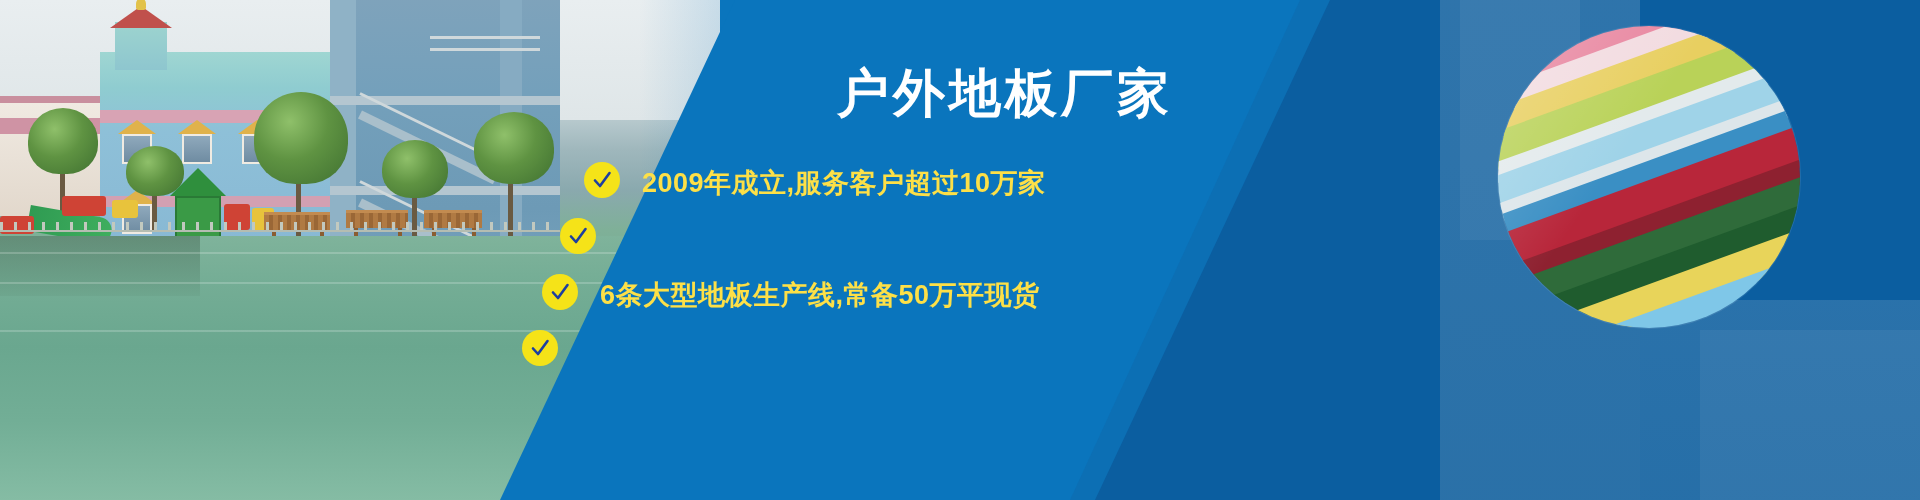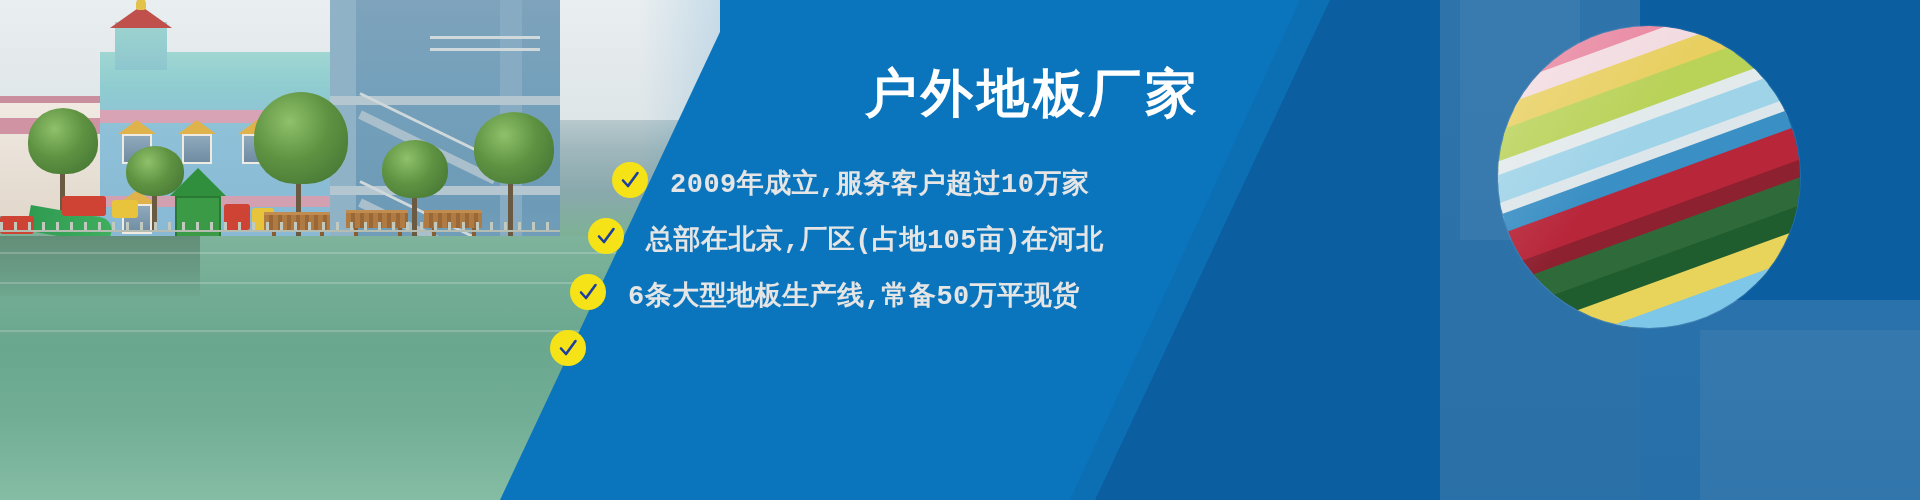--- a/index.html
+++ b/index.html
@@ -171,21 +171,21 @@
     opacity:.55;
   }
 
   
   .tex {
     position:absolute; background:rgba(255,255,255,.055);
   }
 
   
   .content {
-    position:absolute; left:700px; top:0; width:740px; height:416px;
+    position:absolute; left:672px; top:0; width:740px; height:416px;
     z-index:6;
   }
   .title {
     position:absolute; left:165px; top:67px;
     font-size:52px; line-height:1;
     font-weight:bold; color:#ffffff;
     letter-spacing:4px;
     font-family:"DejaVu Sans","Liberation Sans",sans-serif;
     white-space:nowrap;
   }
@@ -199,23 +199,23 @@
   }
   .bullet .tick {
     position:absolute;
     width:36px; height:36px; border-radius:50%;
     background:#f5e318;
     display:flex; align-items:center; justify-content:center;
   }
   .tick svg { display:block; }
   .bullet .btext {
     position:absolute;
-    font-size:27px; font-weight:bold; color:#e5e5e5;
+    font-size:27px; font-weight:bold; color:#fde047;
     letter-spacing:.5px; white-space:nowrap;
-    font-family:Liberation Mono, monospace;
+    font-family:Liberation Sans, sans-serif;
   }
   .b1 .tick { left:-88px; top:10px; }  .b1 .btext { left:-30px; top:13px; }
   .b2 .tick { left:-112px; top:10px; } .b2 .btext { left:-54px; top:13px; }
   .b3 .tick { left:-130px; top:10px; } .b3 .btext { left:-72px; top:13px; }
   .b4 .tick { left:-150px; top:10px; } .b4 .btext { left:-92px; top:13px; }
 
   
   .circle-wrap {
     position:absolute; left:1498px; top:26px;
     width:302px; height:302px; border-radius:50%;
@@ -349,21 +349,20 @@
         </span>
         <span class="btext">2009年成立,服务客户超过10万家</span>
       </div>
 
       <div class="bullet b2">
         <span class="tick">
           <svg width="24" height="24" viewBox="0 0 24 24" aria-hidden="true">
             <path d="M5 12.5 L10 18 L19.5 5" fill="none" stroke="#1d3fa0" stroke-width="2.6" stroke-linecap="round" stroke-linejoin="round"></path>
           </svg>
         </span>
-        <span class="btext">总部在北京,厂区(占地105亩)在河北</span>
       </div>
 
       <div class="bullet b3">
         <span class="tick">
           <svg width="24" height="24" viewBox="0 0 24 24" aria-hidden="true">
             <path d="M5 12.5 L10 18 L19.5 5" fill="none" stroke="#1d3fa0" stroke-width="2.6" stroke-linecap="round" stroke-linejoin="round"></path>
           </svg>
         </span>
         <span class="btext">6条大型地板生产线,常备50万平现货</span>
       </div>

